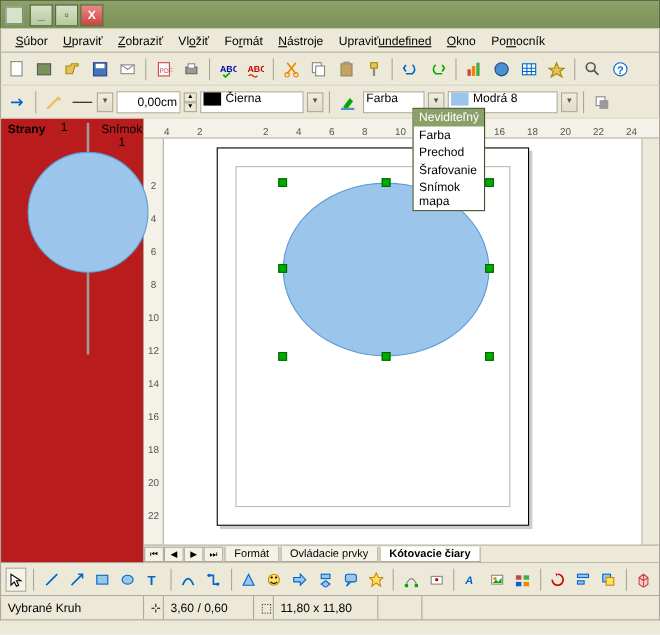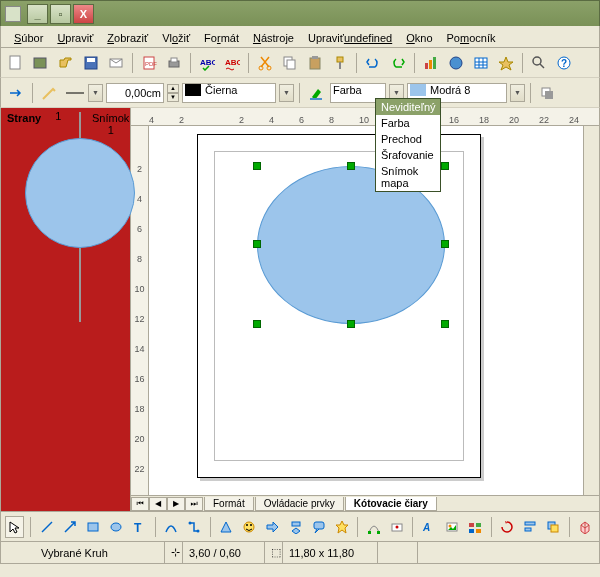--- a/index.html
+++ b/index.html
@@ -50,21 +50,21 @@
 .big-circle { position: absolute; left: 108px; top: 40px; width: 188px; height: 158px; border-radius: 50%; background: #9cc5eb; border: 1px solid #5a9bd4; }
 .handle { position: absolute; width: 8px; height: 8px; background: #0a0; border: 1px solid #060; }
 .hscroll { height: 16px; background: #ece9d8; border-top: 1px solid #aca899; display: flex; align-items: center; }
 .nav-btn { width: 18px; height: 14px; border: 1px solid #aca899; background: #f4f2e8; font-size: 8px; display: flex; align-items: center; justify-content: center; }
 .tab { height: 14px; padding: 0 8px; border: 1px solid #aca899; border-top: none; background: #f4f2e8; margin-left: 1px; font-size: 10px; display: flex; align-items: center; }
 .tab.active { background: #fff; font-weight: bold; }
 .vscroll { width: 16px; background: #ece9d8; border-left: 1px solid #aca899; }
 
 .drawbar { height: 30px; display: flex; align-items: center; padding: 2px 4px; gap: 4px; background: #ece9d8; border: 1px solid #aca899; border-top: none; }
 
-.statusbar { height: 22px; display: flex; align-items: center; background: #ece9d8; border: 1px solid #aca899; border-top: none; font-size: 11px; padding-left: 34px; }
+.statusbar { height: 22px; display: flex; align-items: center; background: #ece9d8; border: 1px solid #aca899; border-top: none; font-size: 11px; }
 .status-cell { padding: 2px 6px; border-right: 1px solid #aca899; height: 100%; display: flex; align-items: center; }
 
 svg { pointer-events: none; }
 </style>
 </head>
 <body>
 
 <div class="titlebar">
   <div class="titlebar-icon"></div>
   <div class="win-btn">_</div>

